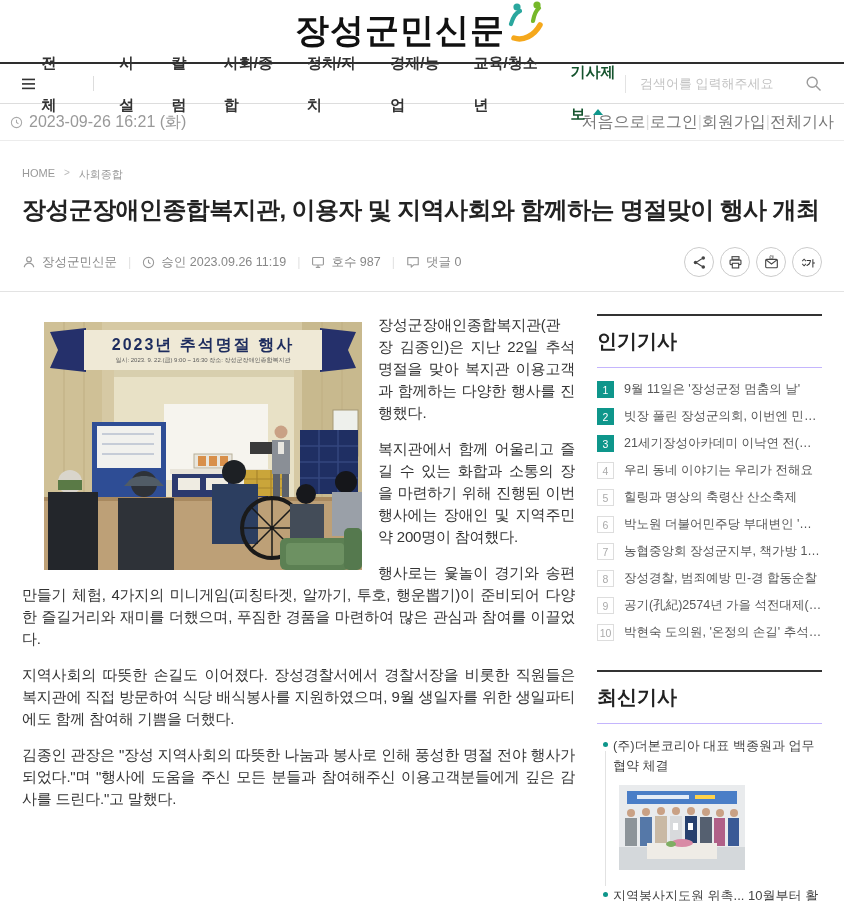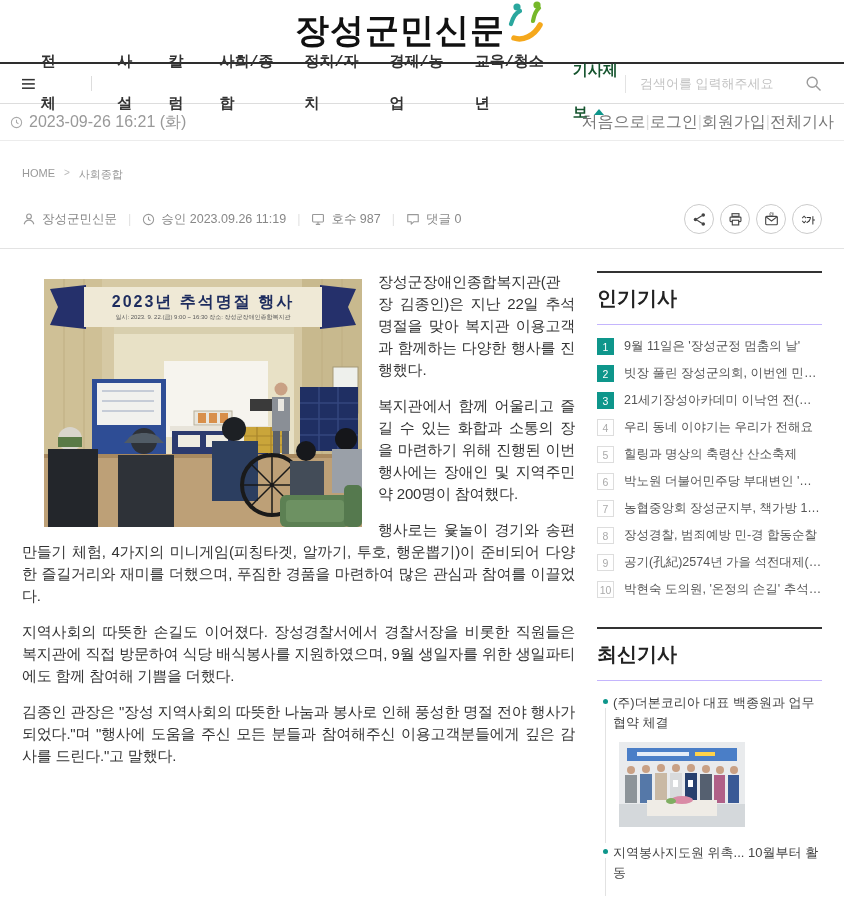--- a/index.html
+++ b/index.html
@@ -8,21 +8,21 @@
     width:844px; height:901px; overflow:hidden; background:#fff;
     font-family:"Liberation Sans","DejaVu Sans",sans-serif; color:#333;
   }
   
   .logo-row { height:62px; display:flex; align-items:center; justify-content:center; }
   .logo { position:relative; font-size:34px; font-weight:800; color:#111; letter-spacing:1px; padding-right:44px; }
   .logo-mark { position:absolute; right:0; top:-8px; }
   
   .nav { border-top:2px solid #2e2e2e; border-bottom:1px solid #ddd; height:42px;
          display:flex; align-items:center; padding:0 22px; }
-  .nav-left { display:flex; align-items:center; gap:25px; font-size:15px; font-weight:700; color:#333;font-family:Liberation Mono, monospace; }
+  .nav-left { display:flex; align-items:center; gap:25px; font-size:15px; font-weight:700; color:#333; }
   .nav-item { display:flex; align-items:center; gap:6px; cursor:pointer; position:relative; height:42px; line-height:42px; }
   .nav-item.active { color:#14532d;margin-top:19px; }
   .nav-caret { position:absolute; bottom:-1px; left:50%; margin-left:-5px; width:0; height:0;
                border-left:5px solid transparent; border-right:5px solid transparent; border-bottom:6px solid #0e968b; }
   .nav-vdiv { width:1px; height:15px; background:#ddd; }
   .search-box { margin-left:auto; display:flex; align-items:center; gap:12px; }
   .search-vdiv { width:1px; height:18px; background:#e3e3e3; }
   .search-input { border:0; outline:0; width:155px; font-size:13px; color:#666; font-family:inherit; }
   .search-input::placeholder { color:#c3c3c3; }
   
@@ -150,20 +150,21 @@
   </div>
 </div>
 
 <div class="container">
   <div class="breadcrumb">
     <span>HOME</span>
     <span class="crumb-sep">&gt;</span>
     <span>사회종합</span>
   </div>
 
+  <h1 class="article-title">장성군장애인종합복지관, 이용자 및 지역사회와 함께하는 명절맞이 행사 개최</h1>
 
   <div class="byline">
     <span class="by-item">
       <svg width="14" height="14" viewBox="0 0 16 16">
         <circle cx="8" cy="5" r="2.7" fill="none" stroke="#999" stroke-width="1.3"></circle>
         <path d="M2.5 14c.8-3.2 2.8-4.7 5.5-4.7s4.7 1.5 5.5 4.7" fill="none" stroke="#999" stroke-width="1.3"></path>
       </svg>
       <span>장성군민신문</span>
     </span>
     <span class="by-sep">|</span>

